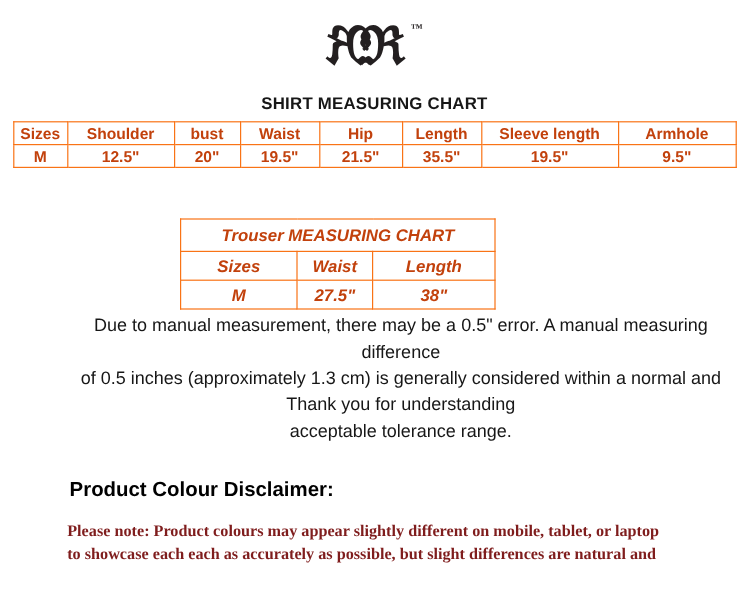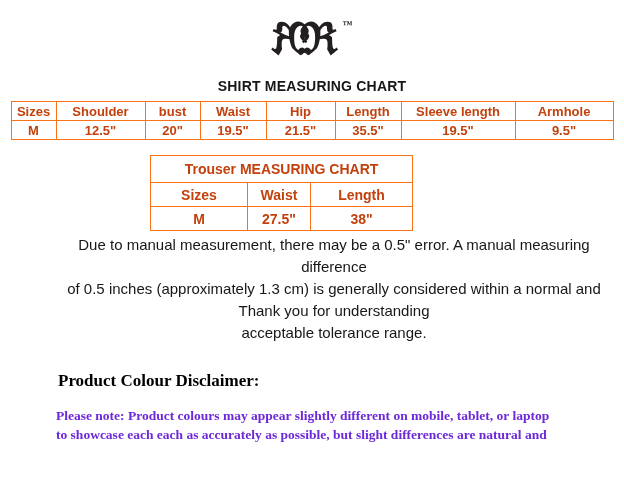--- a/index.html
+++ b/index.html
@@ -63,53 +63,54 @@
   }
   .shirt-table {
     width: 602px;
     margin: 7px auto 0 auto;
   }
   .shirt-table th, .shirt-table td { font-size: 13px; height: 19px; }
 
   
   .trouser-table {
     width: 262px;
-    margin-top: 15px;
+    margin-top: 42px;
     margin-left: 150px;
+    font-style: italic;
   }
   .trouser-table .t-title { font-size: 14px; height: 27px; }
   .trouser-table th, .trouser-table td { font-size: 14px; height: 24px; }
 
   
   .note {
     margin-top: 3px;
     text-align: center;
     font-size: 15px;
     line-height: 22px;
     color: #171717;
     padding-left: 44px;
   }
 
   
   .disclaimer-heading {
     margin-top: 27px;
     margin-left: 58px;
-    font-family: Liberation Serif, serif;
+    font-family: Liberation Sans, sans-serif;
     font-size: 17px; font-weight: bold;
     line-height: 20px;
     color: #000000;
   }
   .disclaimer-body {
     margin-top: 15px;
     margin-left: 56px;
     margin-right: 22px;
     font-family: "Liberation Serif", serif;
     font-size: 13.5px; font-weight: bold;
     line-height: 19px;
-    color: #6d28d9;
+    color: #7f1d1d;
   }
   .disclaimer-body .line { white-space: nowrap; }
 </style>
 </head>
 <body>
 
 <div class="logo-row">
   <span class="monogram">
     <span class="m-left">ℜ</span>
     <span class="m-right">ℜ</span>

